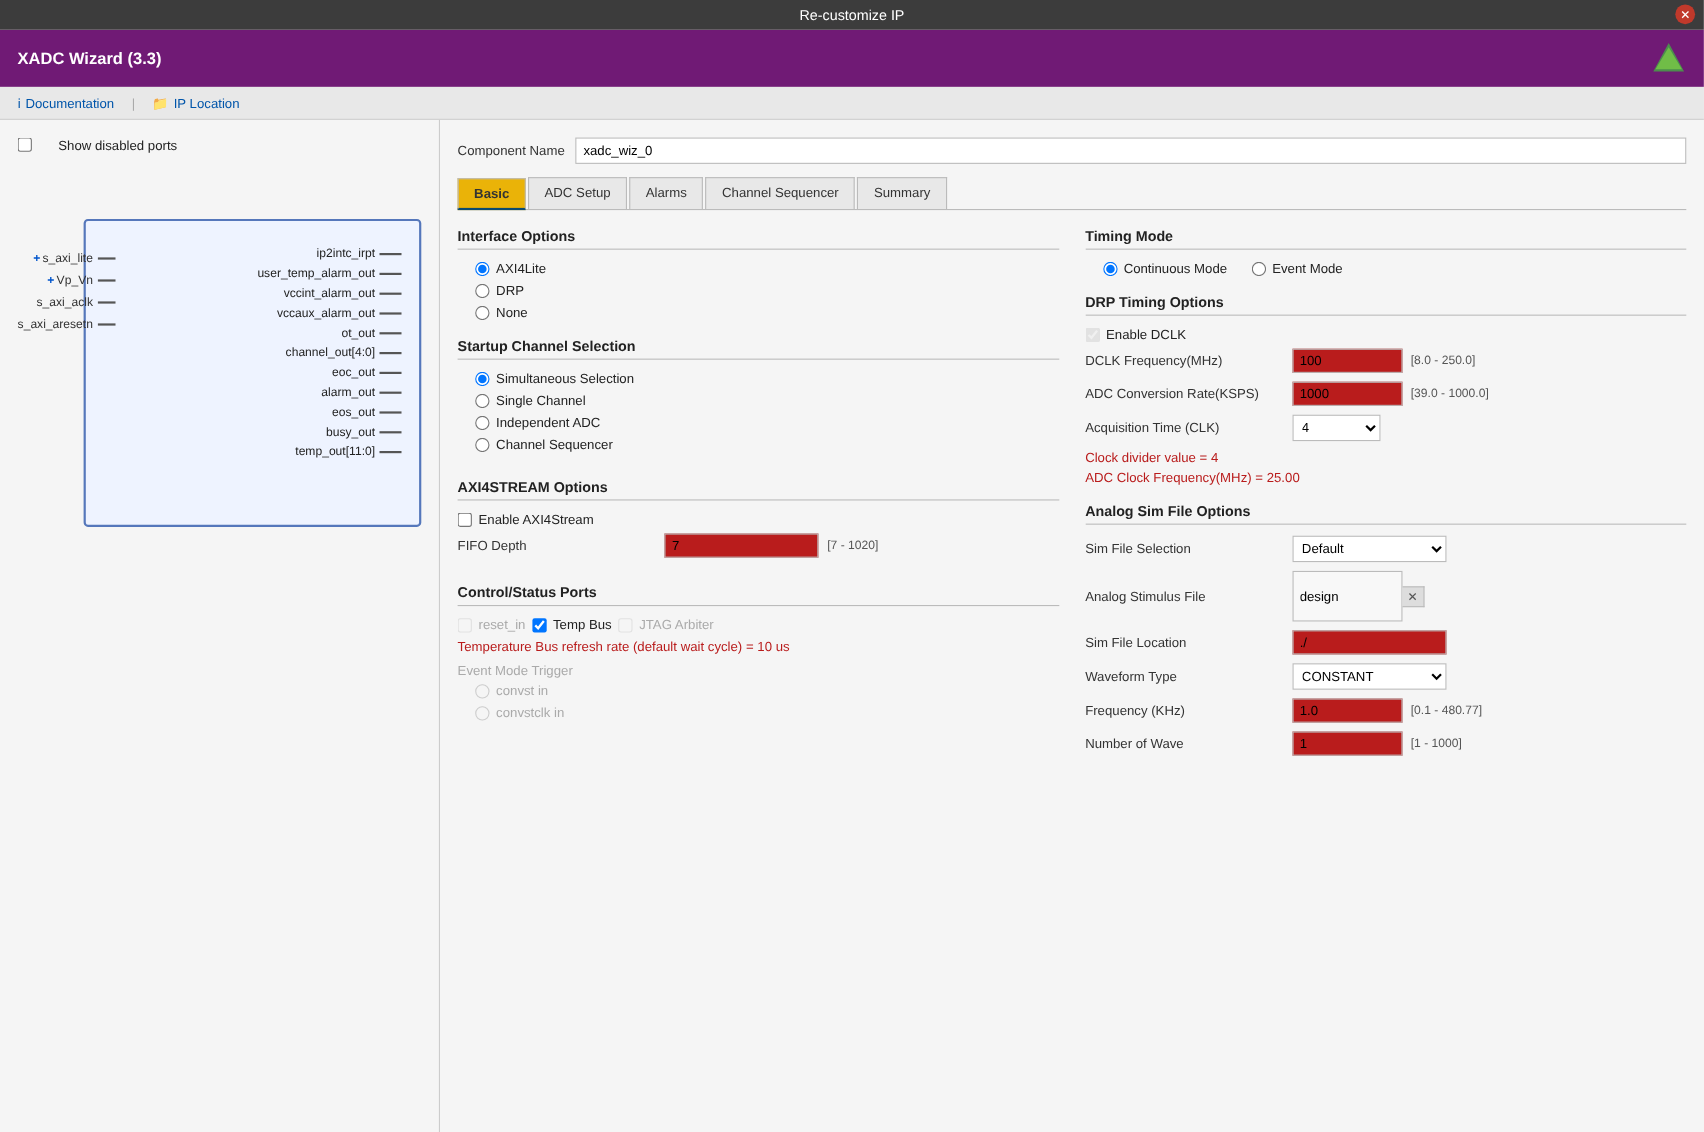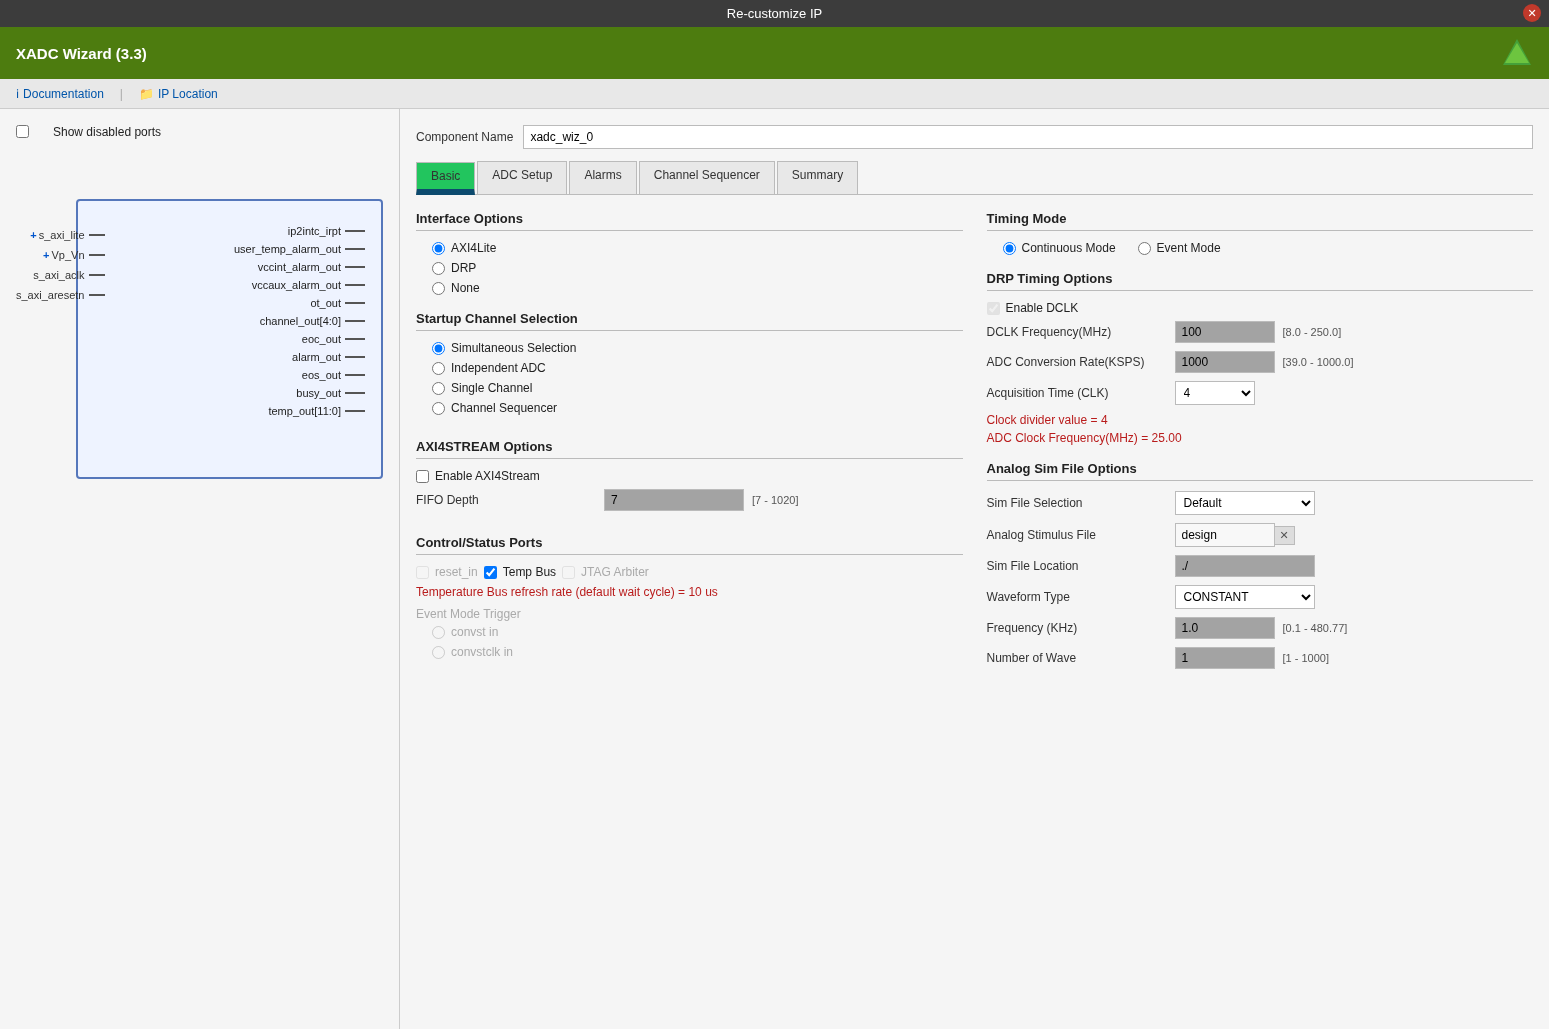--- a/index.html
+++ b/index.html
@@ -22,21 +22,21 @@
       height: 18px;
       background: #c0392b;
       border-radius: 50%;
       cursor: pointer;
       display: flex; align-items: center; justify-content: center;
       color: #fff; font-size: 11px;
     }
 
     
     .app-header {
-      background: #4d7c0f;
+      background: #701a75;
       color: #fff;
       padding: 10px 16px;
       display: flex;
       align-items: center;
       justify-content: space-between;
     }
 
     
     .nav-bar {
       background: #e8e8e8;
@@ -145,23 +145,23 @@
       padding: 6px 14px;
       border: 1px solid #bbb;
       border-bottom: none;
       background: #e8e8e8;
       cursor: pointer;
       font-size: 12px;
       margin-right: 2px;
       color: #333;
     }
     .tab.active {
-      background: #22c55e;
-      font-weight: normal;
-      border-bottom: 6px solid #0c4a6e;
+      background: #eab308;
+      font-weight: bold;
+      border-bottom: 2px solid #0c4a6e;
       position: relative;
       bottom: -1px;
     }
 
     
     .config-grid {
       display: grid;
       grid-template-columns: 1fr 1fr;
       gap: 0 24px;
     }
@@ -199,21 +199,21 @@
     .form-label {
       min-width: 180px;
       font-size: 12px;
       color: #333;
     }
     .form-input {
       width: 100px;
       padding: 3px 6px;
       border: 1px solid #bbb;
       font-size: 12px;
-      background: #a3a3a3;
+      background: #b91c1c;
     }
     .form-input.wide { width: 140px; }
     .form-hint {
       font-size: 11px;
       color: #555;
     }
     .form-select {
       padding: 3px 4px;
       border: 1px solid #bbb;
       font-size: 12px;
@@ -257,21 +257,21 @@
 
     .disabled-label { color: #aaa; }
 
     
     .analog-input-with-clear {
       display: flex;
       align-items: center;
       gap: 0;
     }
     .analog-input-with-clear input {
-      padding: 4px 6px;
+      padding: 15px 6px;
       border: 1px solid #bbb;
       font-size: 12px;
       background: #f8f8f8;
       width: 100px;
     }
     .clear-btn {
       background: #ddd;
       border: 1px solid #bbb;
       border-left: none;
       padding: 2px 5px;
@@ -429,24 +429,24 @@
           </div>
         </div>
 
         <div class="section-wrap">
           <div class="section-title">Startup Channel Selection</div>
           <div class="radio-group">
             <label class="radio-item">
               <input type="radio" name="startup" checked="" style=""> Simultaneous Selection
             </label>
             <label class="radio-item">
+              <input type="radio" name="startup" style=""> Single Channel
+            </label>
+            <label class="radio-item">
               <input type="radio" name="startup" style=""> Independent ADC
-            </label>
-            <label class="radio-item">
-              <input type="radio" name="startup" style=""> Single Channel
             </label>
             <label class="radio-item">
               <input type="radio" name="startup" style=""> Channel Sequencer
             </label>
           </div>
         </div>
 
         <div class="section-wrap">
           <div class="subsection-title">AXI4STREAM Options</div>
           <div class="check-row">

